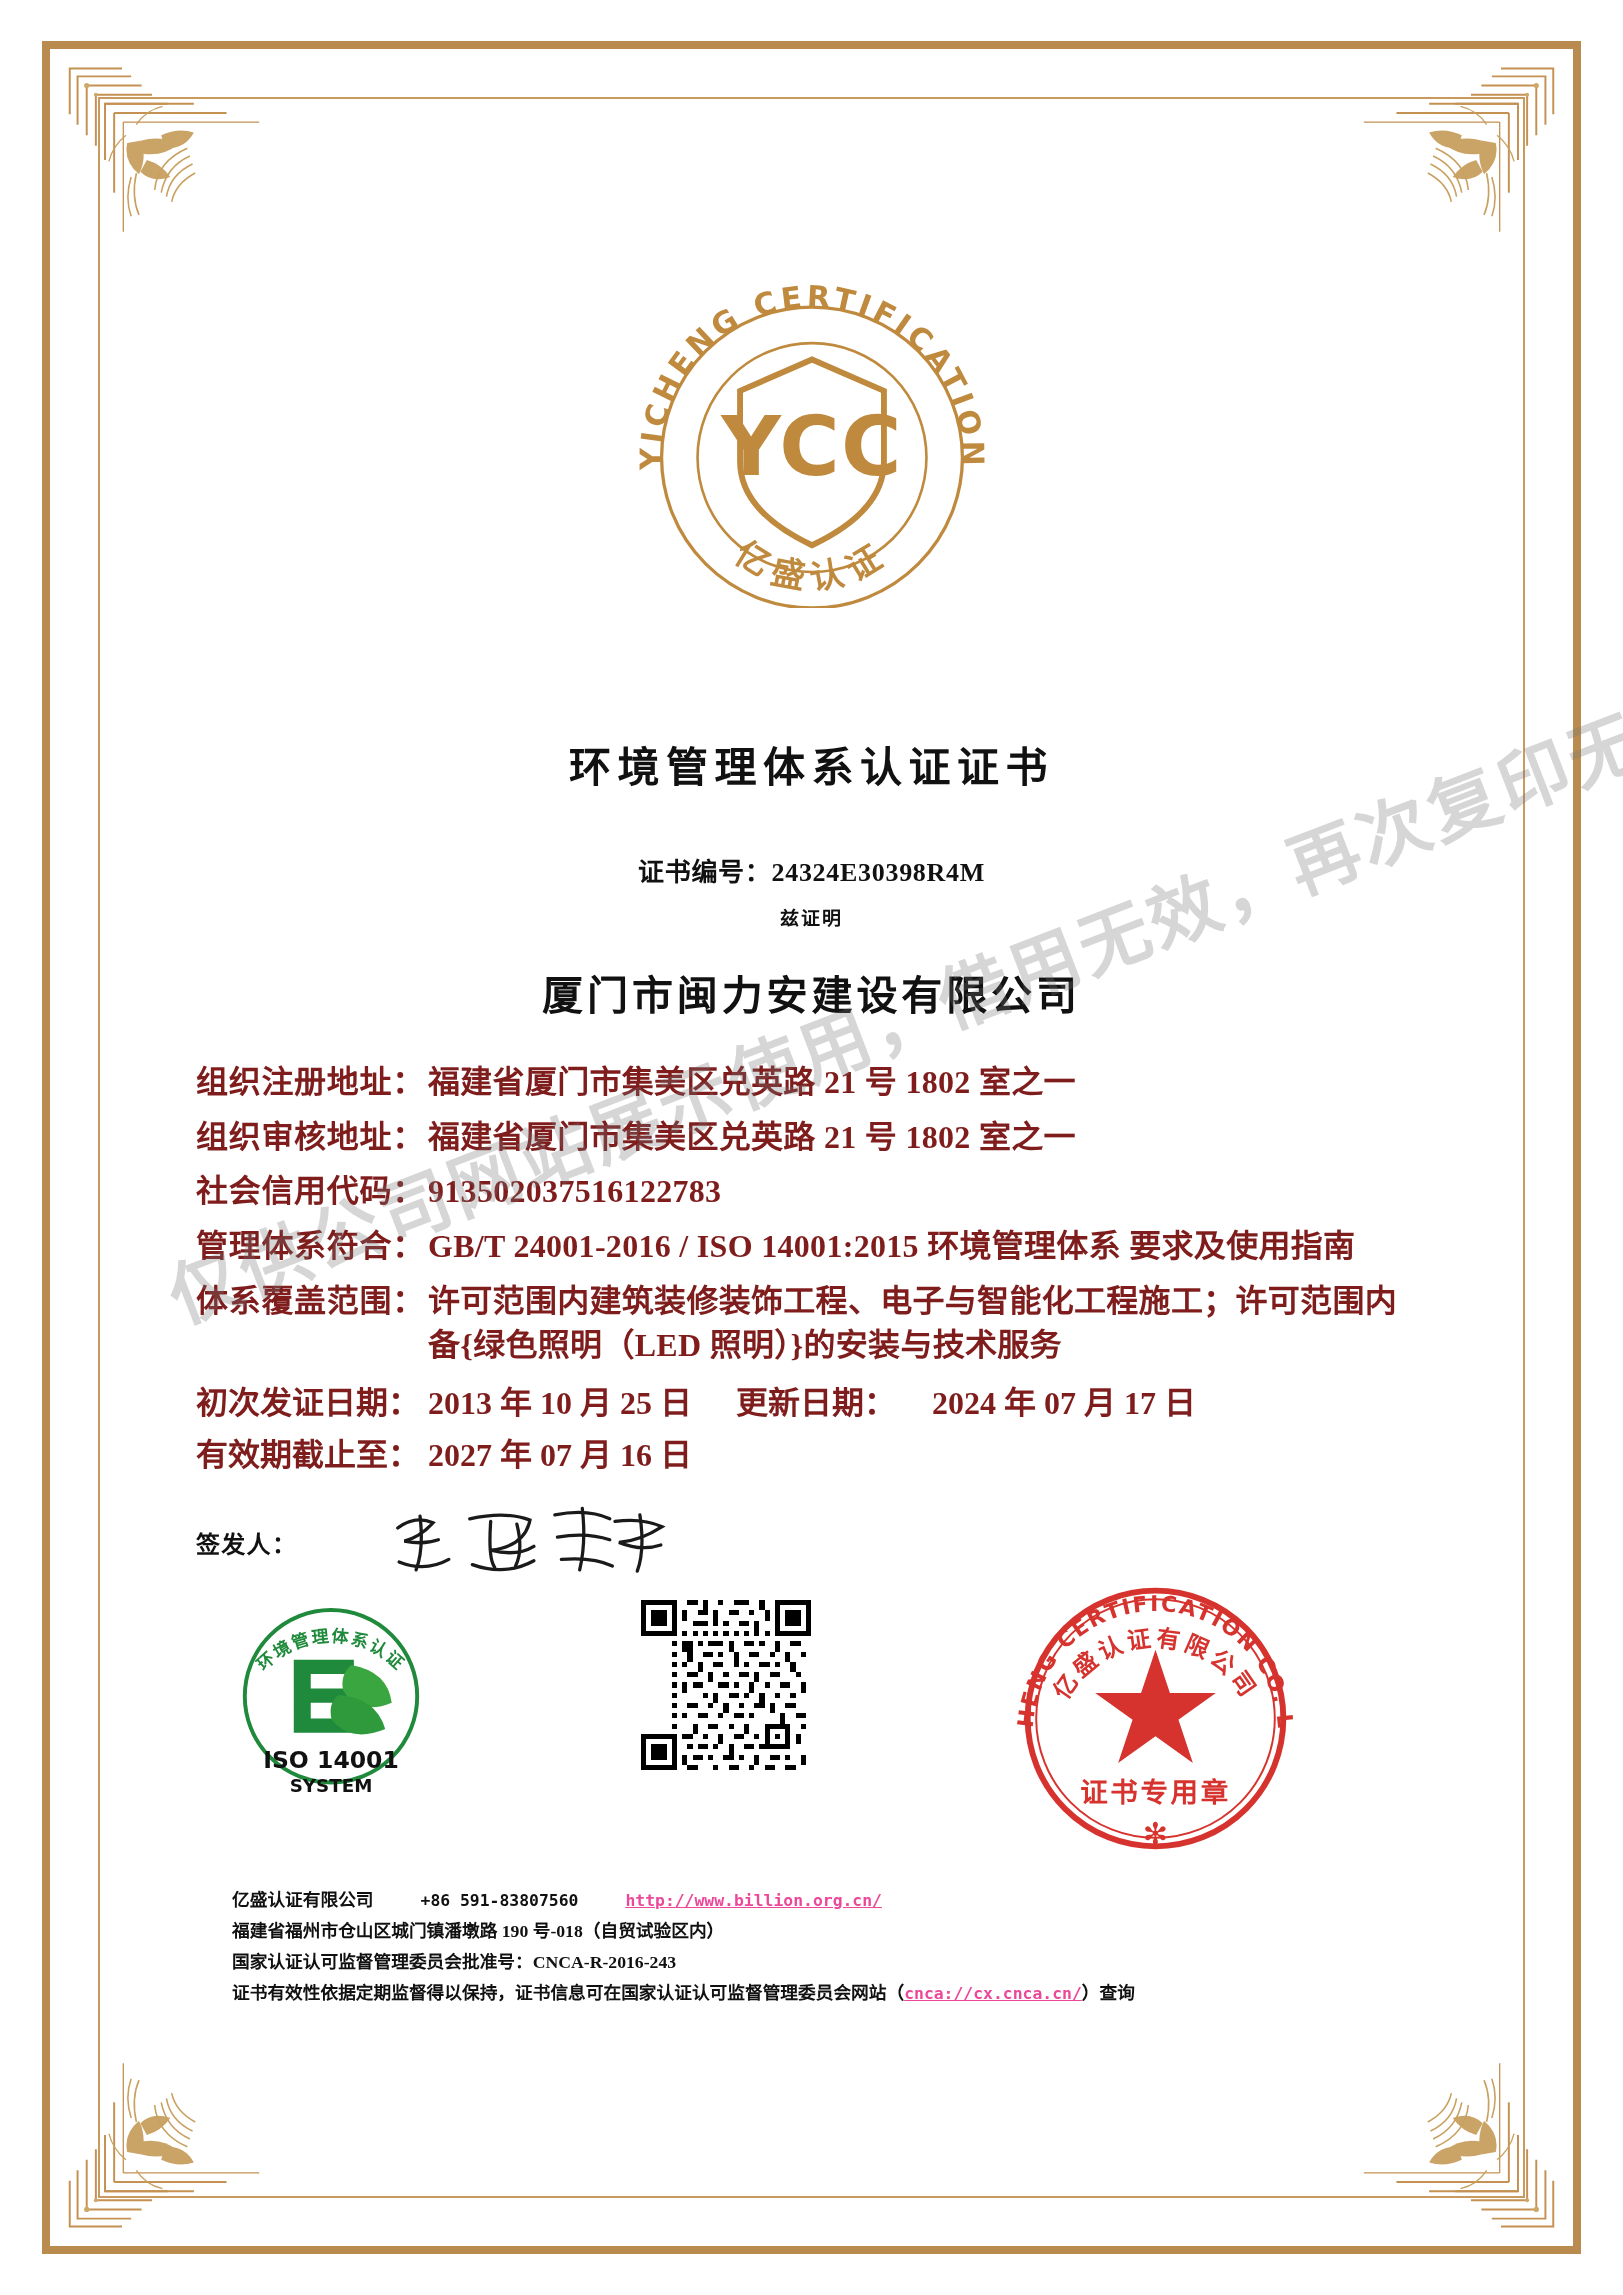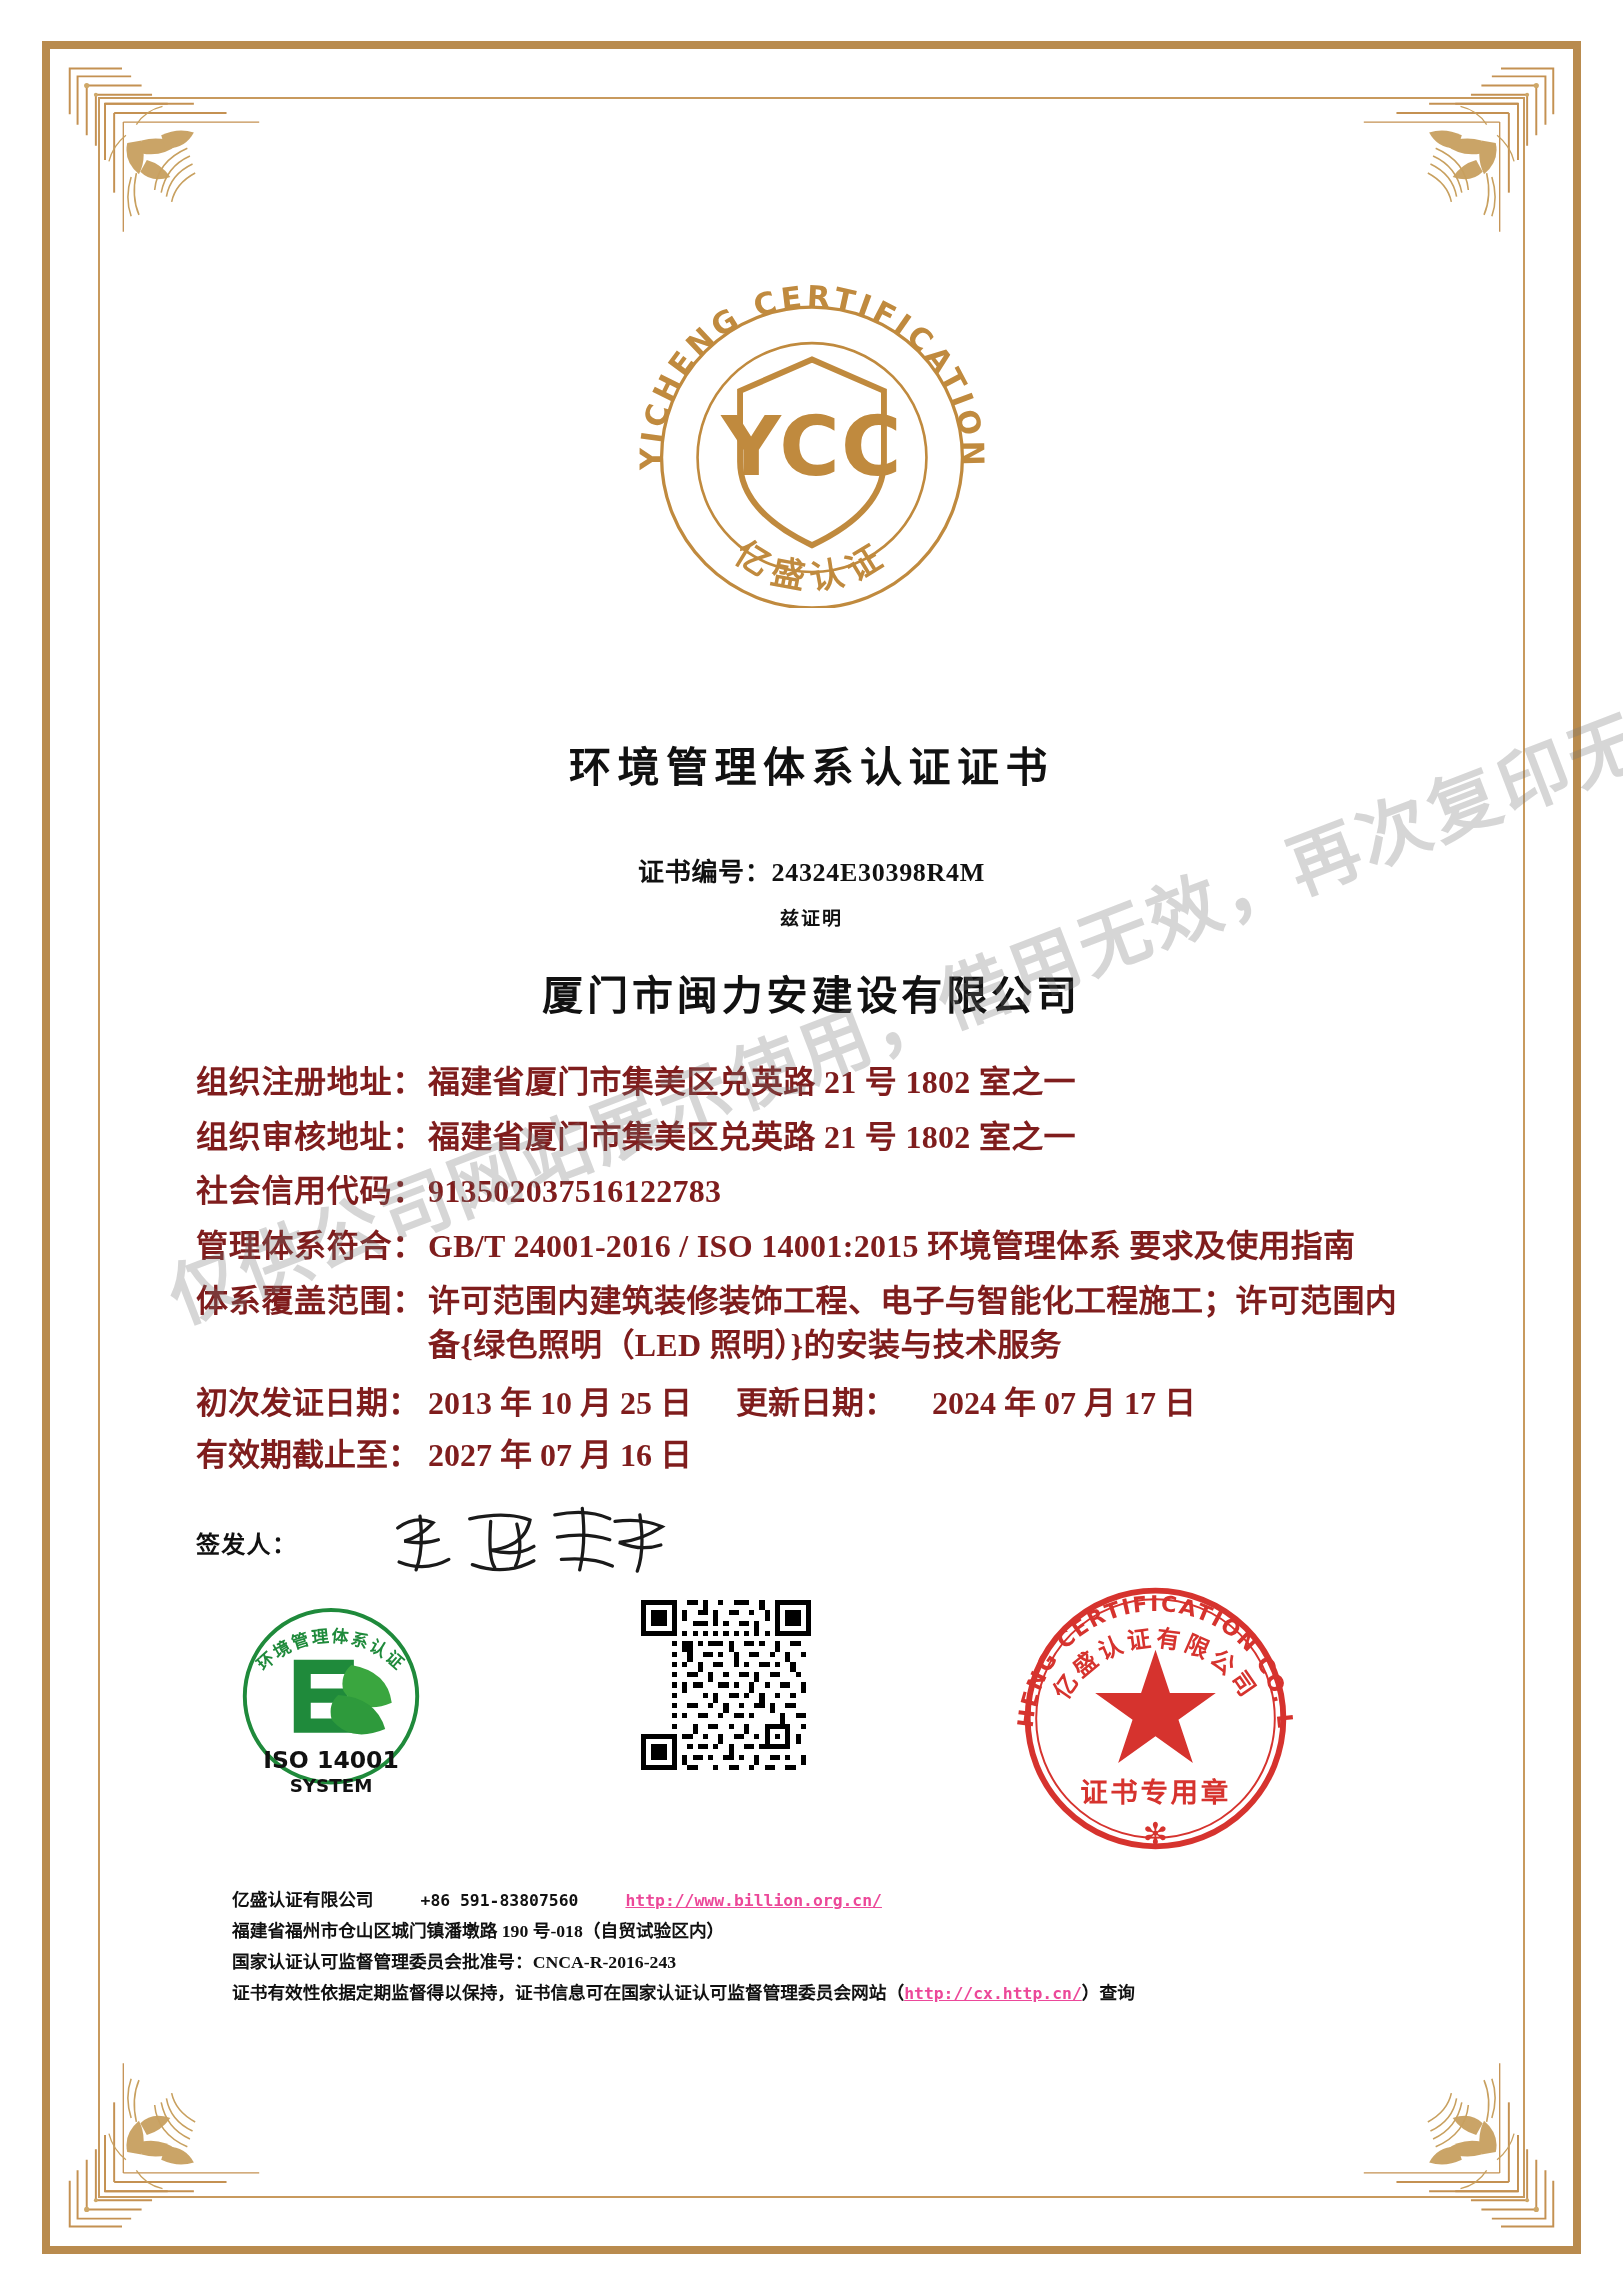--- a/index.html
+++ b/index.html
@@ -717,21 +717,21 @@
 
   <div class="footer">
     <div class="line1">
       <span>亿盛认证有限公司</span>
       <span class="mono">+86 591-83807560</span>
       <span class="linkish">http://www.billion.org.cn/</span>
     </div>
     <div>福建省福州市仓山区城门镇潘墩路 190 号-018（自贸试验区内）</div>
     <div>国家认证认可监督管理委员会批准号：CNCA-R-2016-243</div>
     <div>
-      <span>证书有效性依据定期监督得以保持，证书信息可在国家认证认可监督管理委员会网站（</span><span class="linkish">http://cx.http.cn/</span><span>）查询</span>
+      <span>证书有效性依据定期监督得以保持，证书信息可在国家认证认可监督管理委员会网站（</span><span class="linkish">cnca://cx.cnca.cn/</span><span>）查询</span>
     </div>
   </div>
 
   <div class="watermark">
     <div class="watermark-text">仅供公司网站展示使用，借用无效，再次复印无效</div>
   </div>
 
 </div>
 
 

